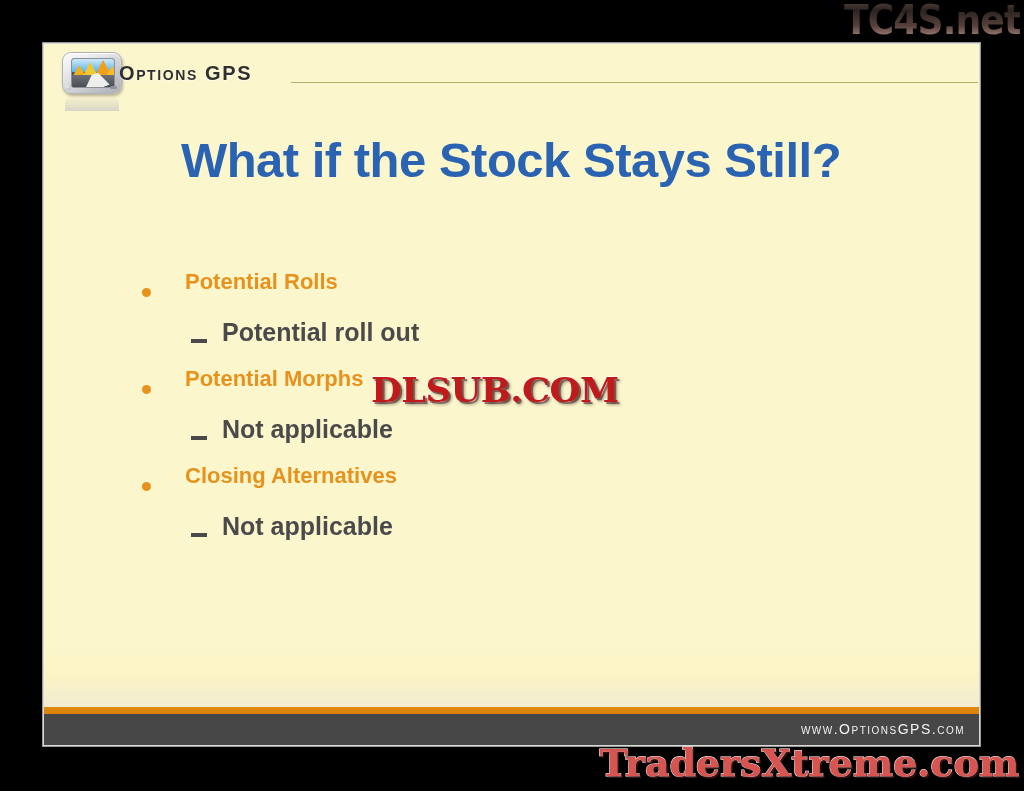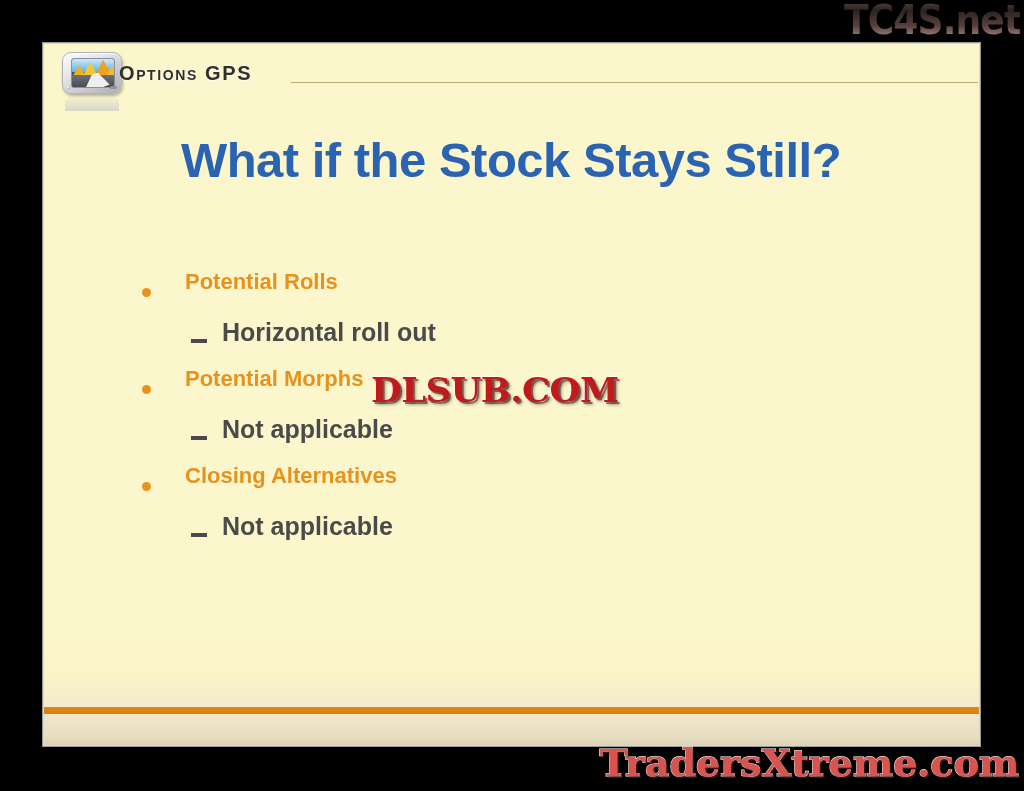--- a/index.html
+++ b/index.html
@@ -215,21 +215,21 @@
     <div id="slide-title">What if the Stock Stays Still?</div>
 
     <div id="bullet-list">
 
       <div class="b1-row">
         <span class="b1-dot"></span>
         <span class="b1-text">Potential Rolls</span>
       </div>
       <div class="b2-row">
         <span class="b2-dash"></span>
-        <span class="b2-text">Horizontal roll out</span>
+        <span class="b2-text">Potential roll out</span>
       </div>
 
       <div class="b1-row">
         <span class="b1-dot"></span>
         <span class="b1-text">Potential Morphs</span>
       </div>
       <div class="b2-row">
         <span class="b2-dash"></span>
         <span class="b2-text">Not applicable</span>
       </div>
@@ -239,18 +239,21 @@
         <span class="b1-text">Closing Alternatives</span>
       </div>
       <div class="b2-row">
         <span class="b2-dash"></span>
         <span class="b2-text">Not applicable</span>
       </div>
 
     </div>
 
     <div id="footer-orange"></div>
+    <div id="footer-bar">
+      <div id="footer-url">www.OptionsGPS.com</div>
+    </div>
   </div>
 
   <div id="wm-dlsub">DLSUB.COM</div>
   <div id="wm-traders">TradersXtreme.com</div>
 
 </div>
 
 </body></html>

